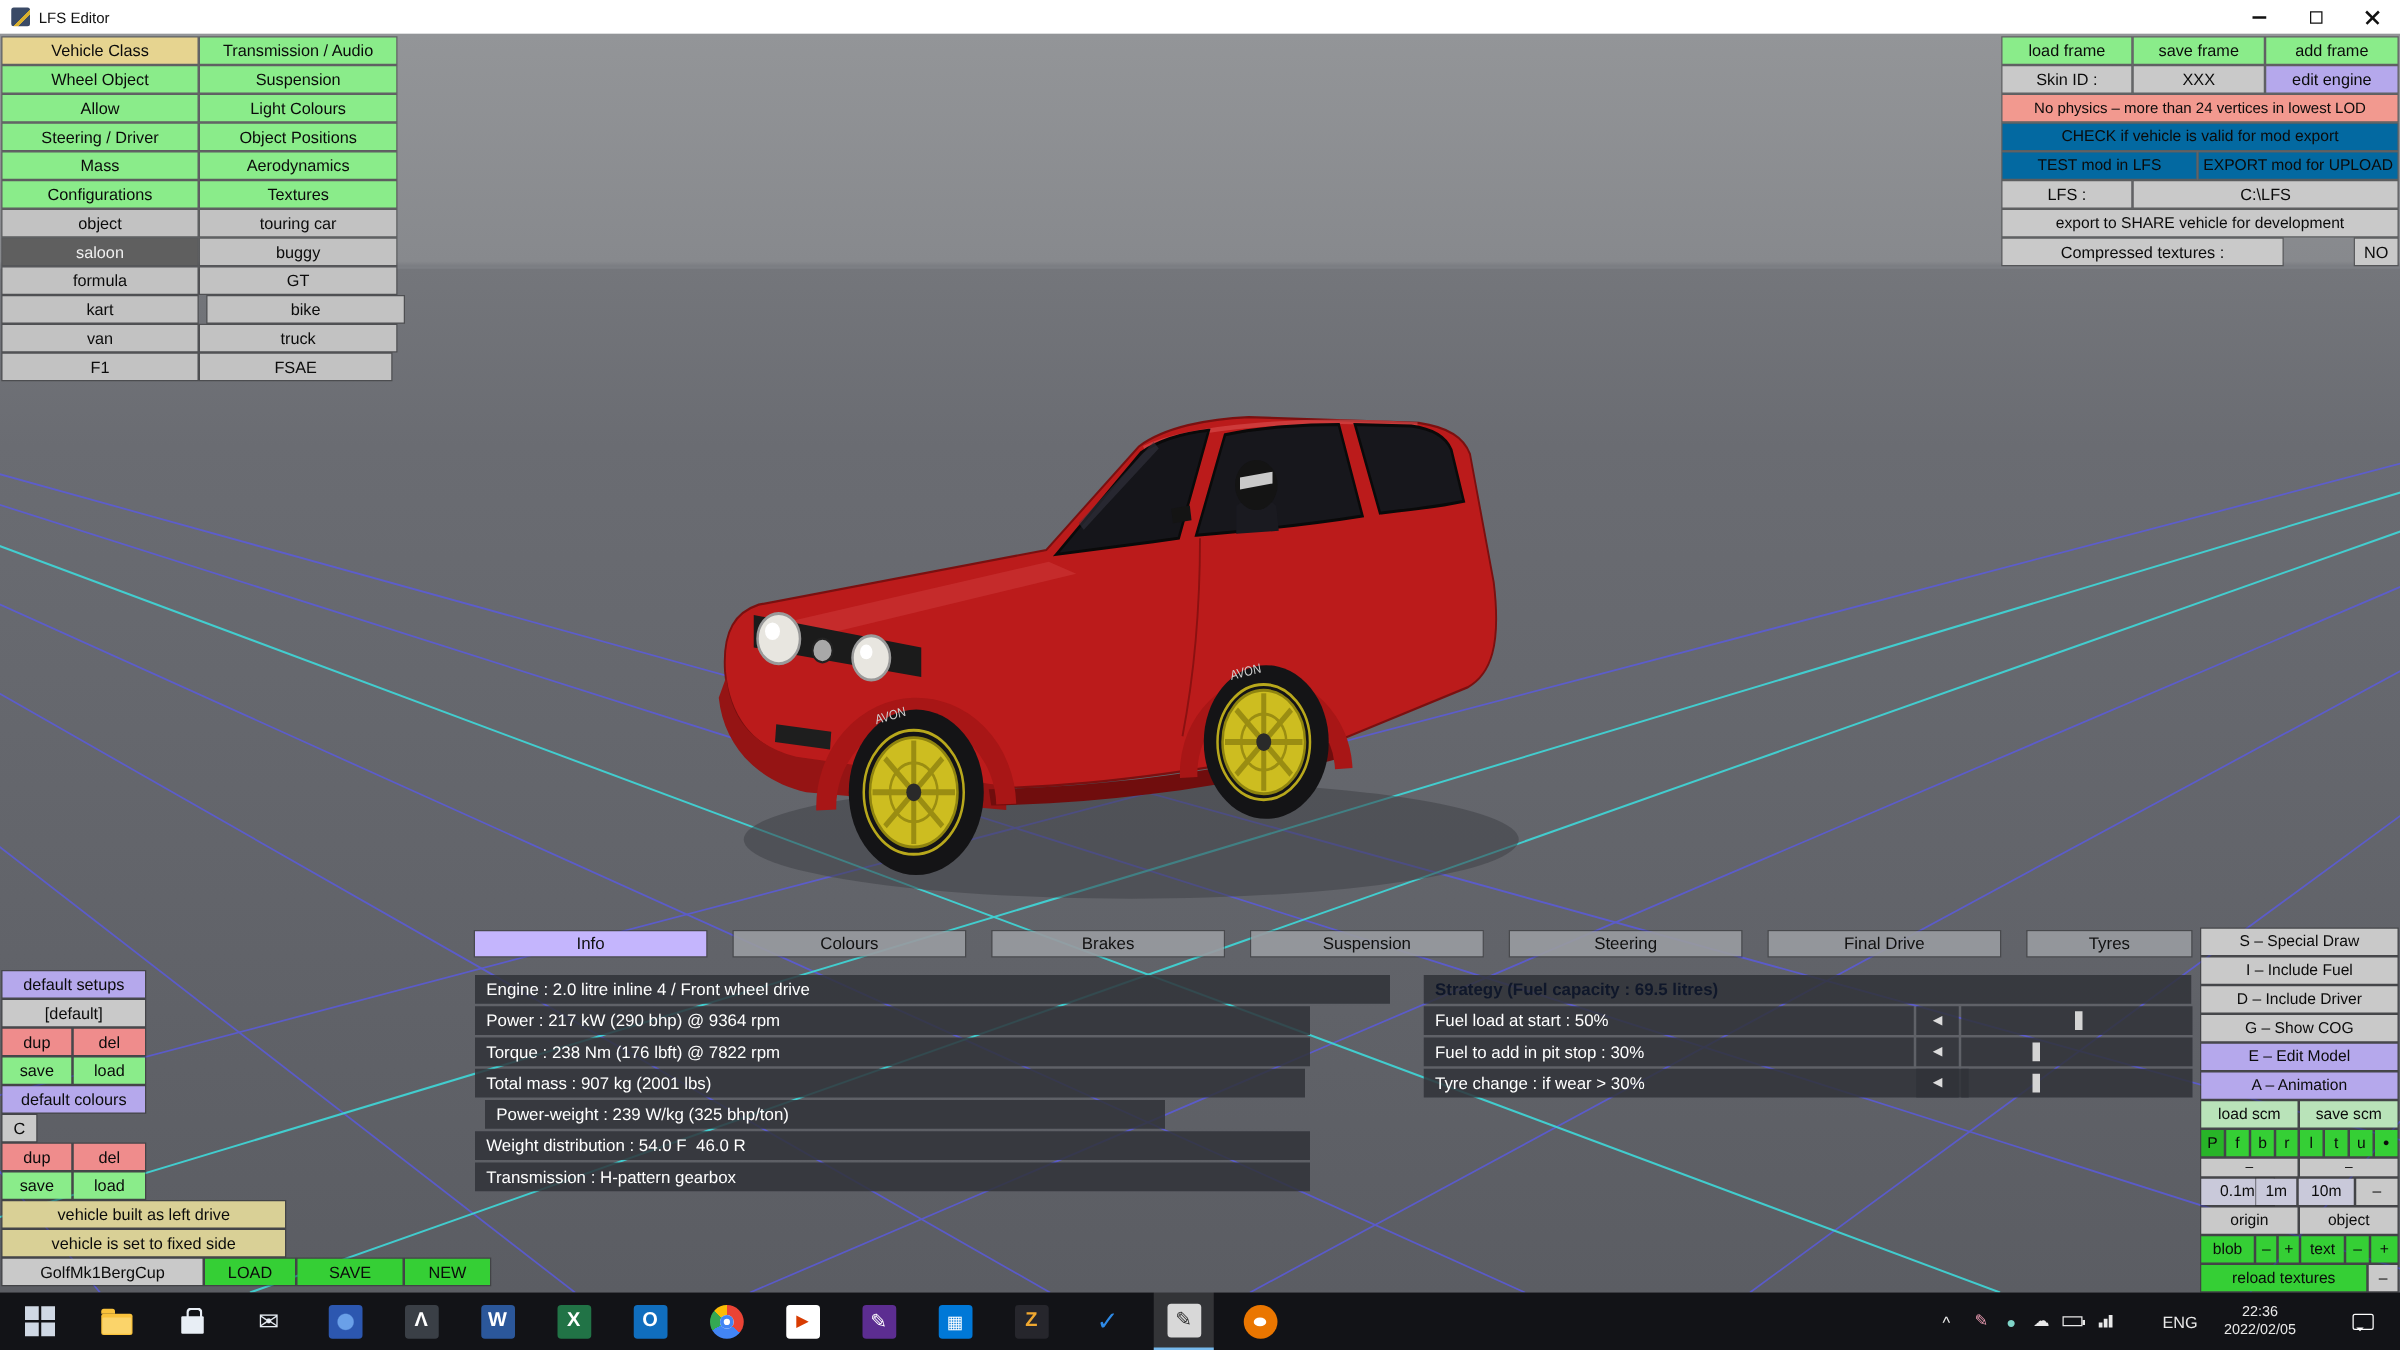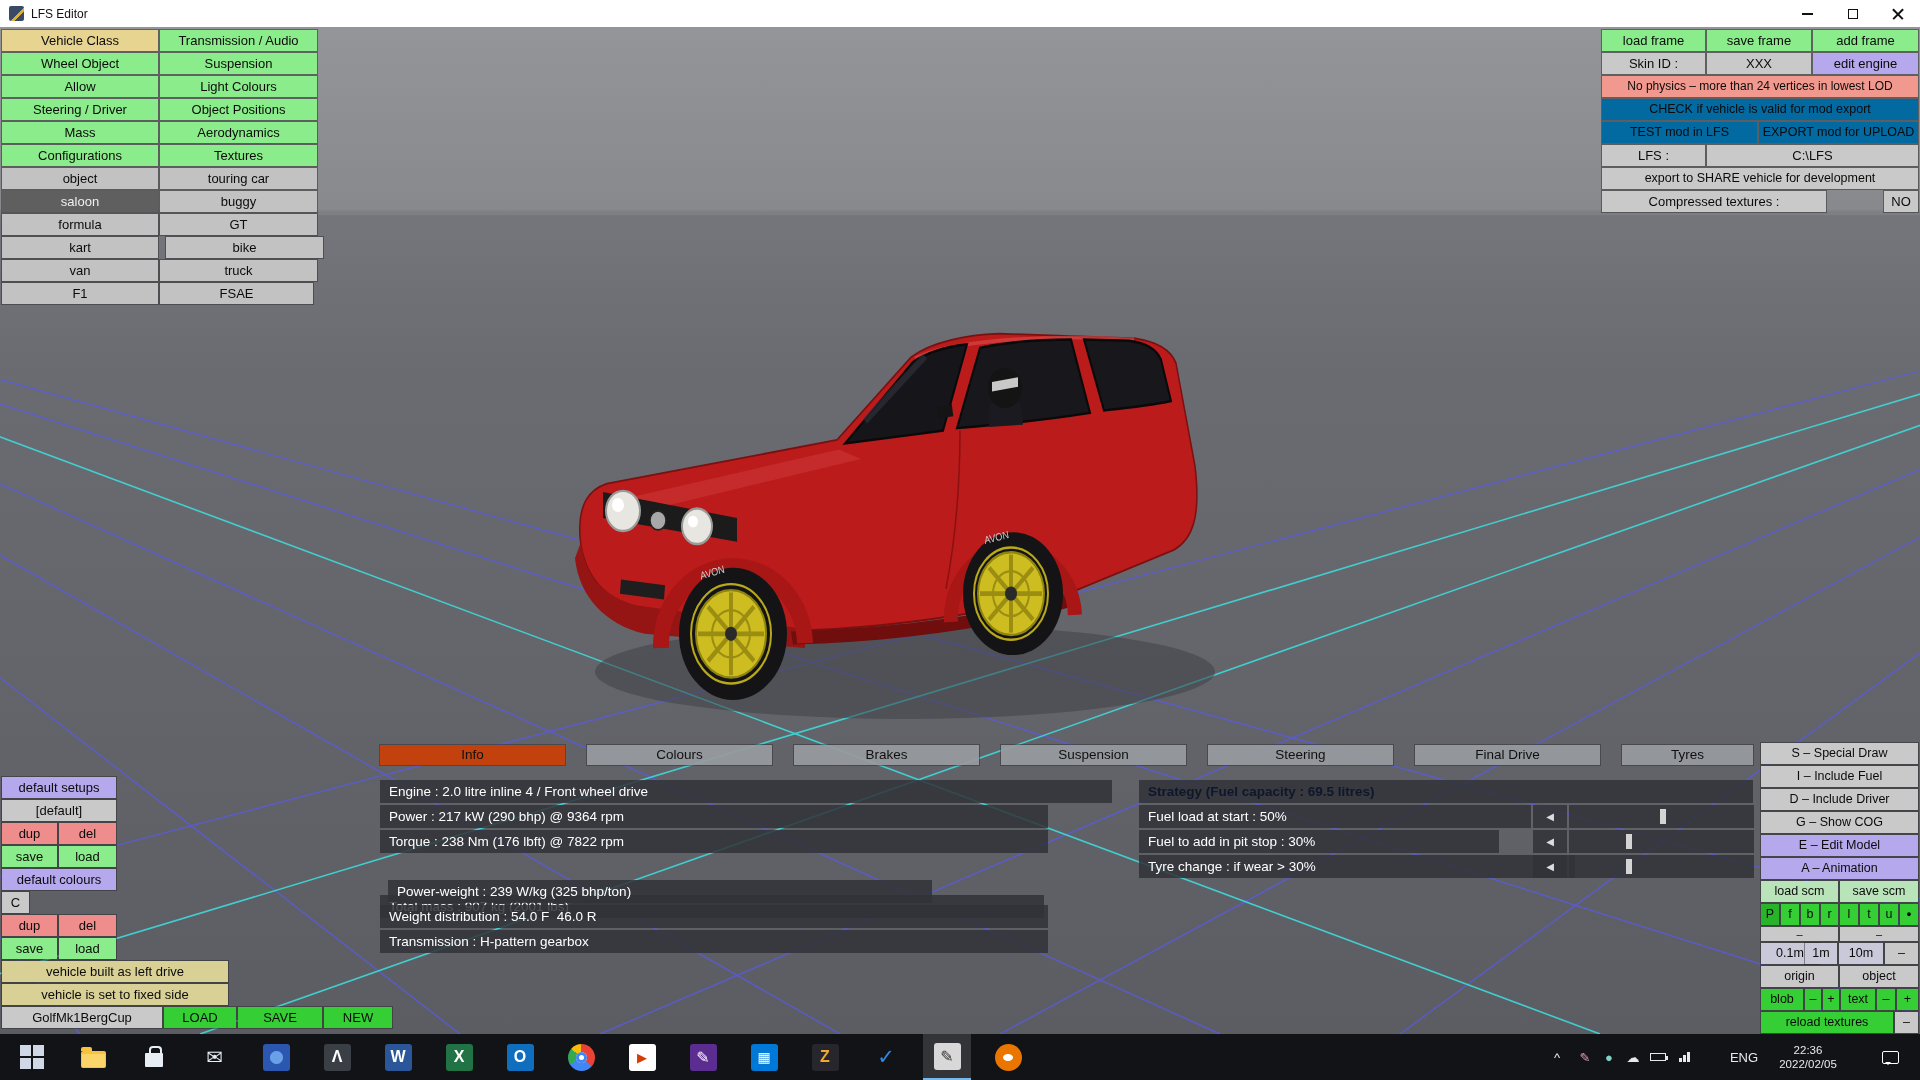--- a/index.html
+++ b/index.html
@@ -43,21 +43,21 @@
 
   
   .darkrow{position:absolute;height:23px;line-height:23px;background:rgba(48,50,56,.85);color:#fff;font-size:13.5px;padding-left:9px;white-space:pre;overflow:hidden;z-index:10;text-align:left;}
   .strathead{color:#0f172a;font-weight:bold;}
   .arrowbtn{position:absolute;height:23px;line-height:23px;background:rgba(48,50,56,.85);color:#dcdcdc;text-align:center;font-size:10px;z-index:10;}
   .slider{position:absolute;height:23px;background:rgba(48,50,56,.85);z-index:10;}
   .slider .thumb{position:absolute;top:4px;width:6px;height:15px;background:#d4d4d4;}
 
   
   .tab{position:absolute;top:745px;height:20px;line-height:20px;text-align:center;font-size:13.5px;background:rgba(152,154,159,.92);color:#101010;z-index:10;box-shadow:0 0 0 1px rgba(35,35,35,.4);}
-  .tab.active{background:#c2410c;}
+  .tab.active{background:#c4b5fd;}
 
   
   .taskbar{position:absolute;left:0;top:1034px;width:1920px;height:46px;background:#121317;z-index:60;}
   .tbslot{position:absolute;top:0;width:48px;height:46px;display:flex;align-items:center;justify-content:center;}
   .tbslot.active{background:rgba(255,255,255,.14);border-bottom:2px solid #76b9ed;}
   .ic{width:27px;height:27px;display:flex;align-items:center;justify-content:center;font-weight:bold;font-size:16px;color:#fff;border-radius:3px;}
   .winlogo{display:grid;grid-template-columns:11px 11px;grid-template-rows:11px 11px;gap:2px;}
   .winlogo span{background:#cfd8e4;}
   .folder{width:25px;height:17px;background:#f9c23c;border-radius:2px;position:relative;margin-top:4px;}
   .folder::before{content:'';position:absolute;top:-4px;left:0;width:11px;height:4px;background:#f9c23c;border-radius:2px 2px 0 0;}
@@ -249,34 +249,34 @@
 <div class="tab" style="left:587px;width:185px">Colours</div>
 <div class="tab" style="left:794px;width:185px">Brakes</div>
 <div class="tab" style="left:1001px;width:185px">Suspension</div>
 <div class="tab" style="left:1208px;width:185px">Steering</div>
 <div class="tab" style="left:1415px;width:185px">Final Drive</div>
 <div class="tab" style="left:1622px;width:131px">Tyres</div>
 
 <div class="darkrow" style="left:380px;top:780px;width:732px">Engine : 2.0 litre inline 4 / Front wheel drive</div>
 <div class="darkrow" style="left:380px;top:805px;width:668px">Power : 217 kW (290 bhp) @ 9364 rpm</div>
 <div class="darkrow" style="left:380px;top:830px;width:668px">Torque : 238 Nm (176 lbft) @ 7822 rpm</div>
-<div class="darkrow" style="left:380px;top:895px;width:664px">Total mass : 907 kg (2001 lbs)</div>
+<div class="darkrow" style="left:380px;top:855px;width:664px">Total mass : 907 kg (2001 lbs)</div>
 <div class="darkrow" style="left:388px;top:880px;width:544px">Power-weight : 239 W/kg (325 bhp/ton)</div>
 <div class="darkrow" style="left:380px;top:905px;width:668px">Weight distribution : 54.0 F  46.0 R</div>
 <div class="darkrow" style="left:380px;top:930px;width:668px">Transmission : H-pattern gearbox</div>
 
 <div class="darkrow strathead" style="left:1139px;top:780px;width:614px">Strategy (Fuel capacity : 69.5 litres)</div>
 
 <div class="darkrow" style="left:1139px;top:805px;width:392px">Fuel load at start : 50%</div>
 <div class="arrowbtn" style="left:1533px;top:805px;width:34px">◀</div>
 <div class="slider" style="left:1569px;top:805px;width:185px">
     <div class="thumb" style="left: 91px;"></div>
   </div>
 
-<div class="darkrow" style="left:1139px;top:830px;width:360px">Fuel to add in pit stop : 30%</div>
+<div class="darkrow" style="left:1139px;top:830px;width:392px">Fuel to add in pit stop : 30%</div>
 <div class="arrowbtn" style="left:1533px;top:830px;width:34px">◀</div>
 <div class="slider" style="left:1569px;top:830px;width:185px">
     <div class="thumb" style="left: 56.6px;"></div>
   </div>
 
 <div class="darkrow" style="left:1139px;top:855px;width:436px">Tyre change : if wear &gt; 30%</div>
 <div class="arrowbtn" style="left:1533px;top:855px;width:34px">◀</div>
 <div class="slider" style="left:1569px;top:855px;width:185px">
     <div class="thumb" style="left: 56.6px;"></div>
   </div>

